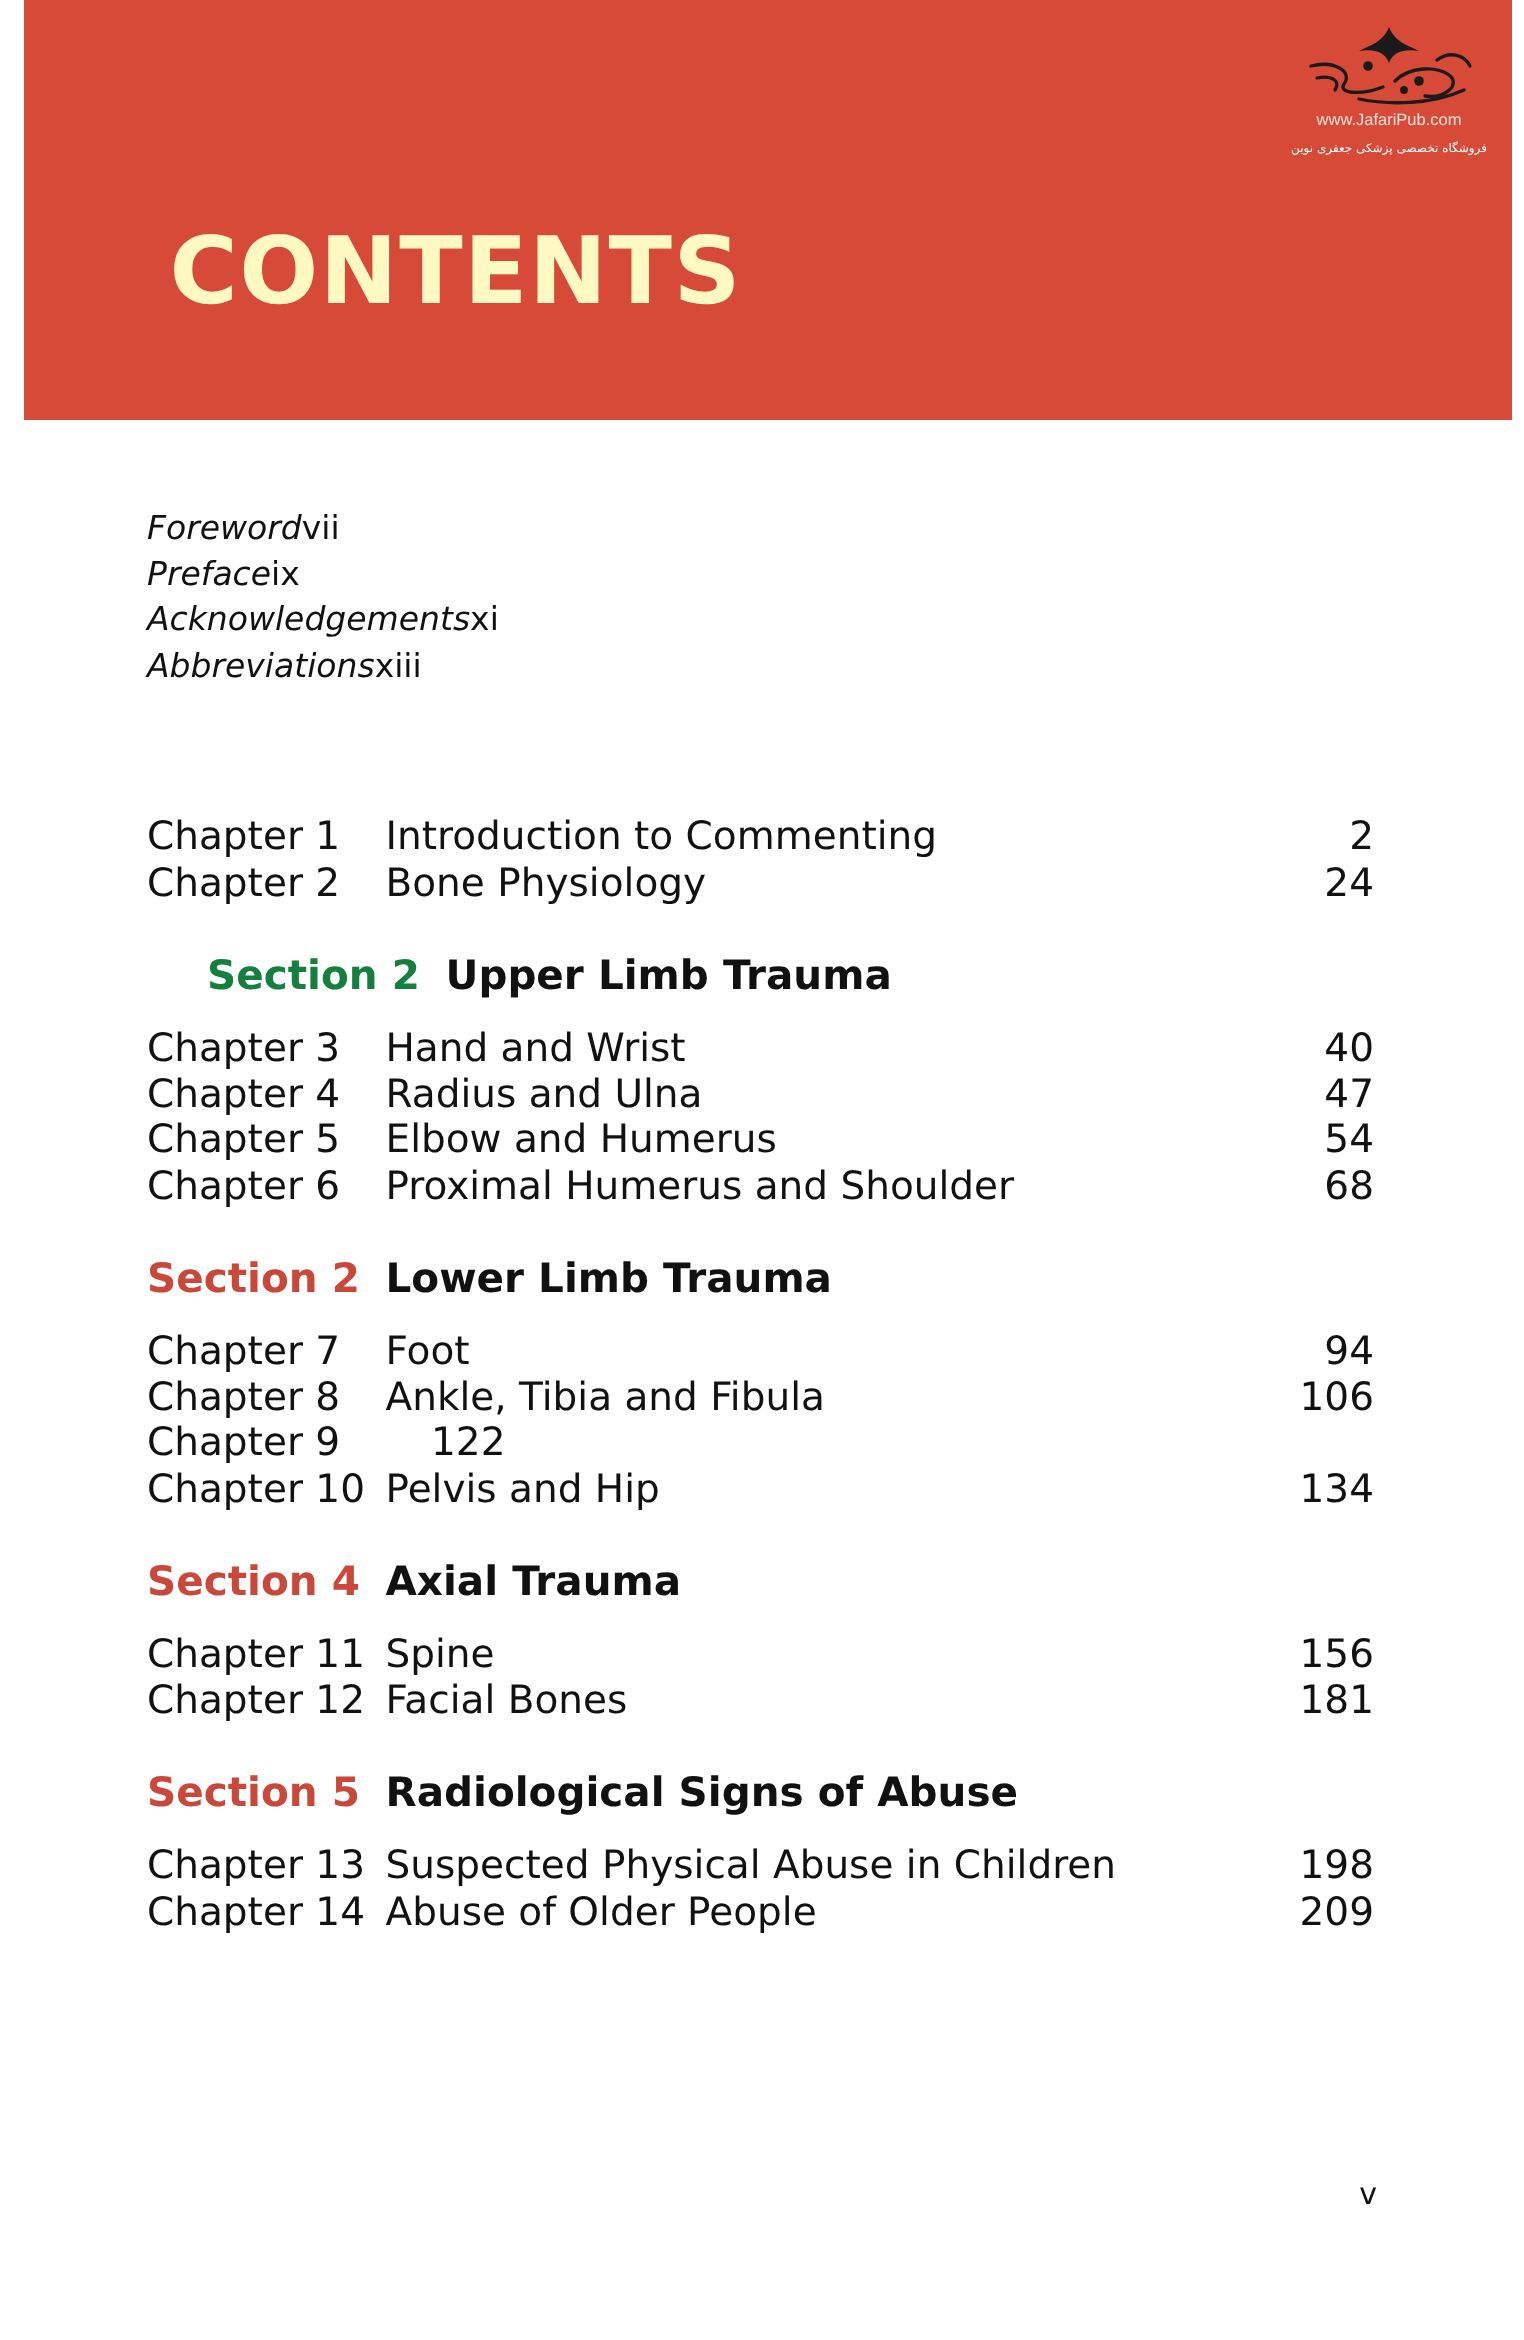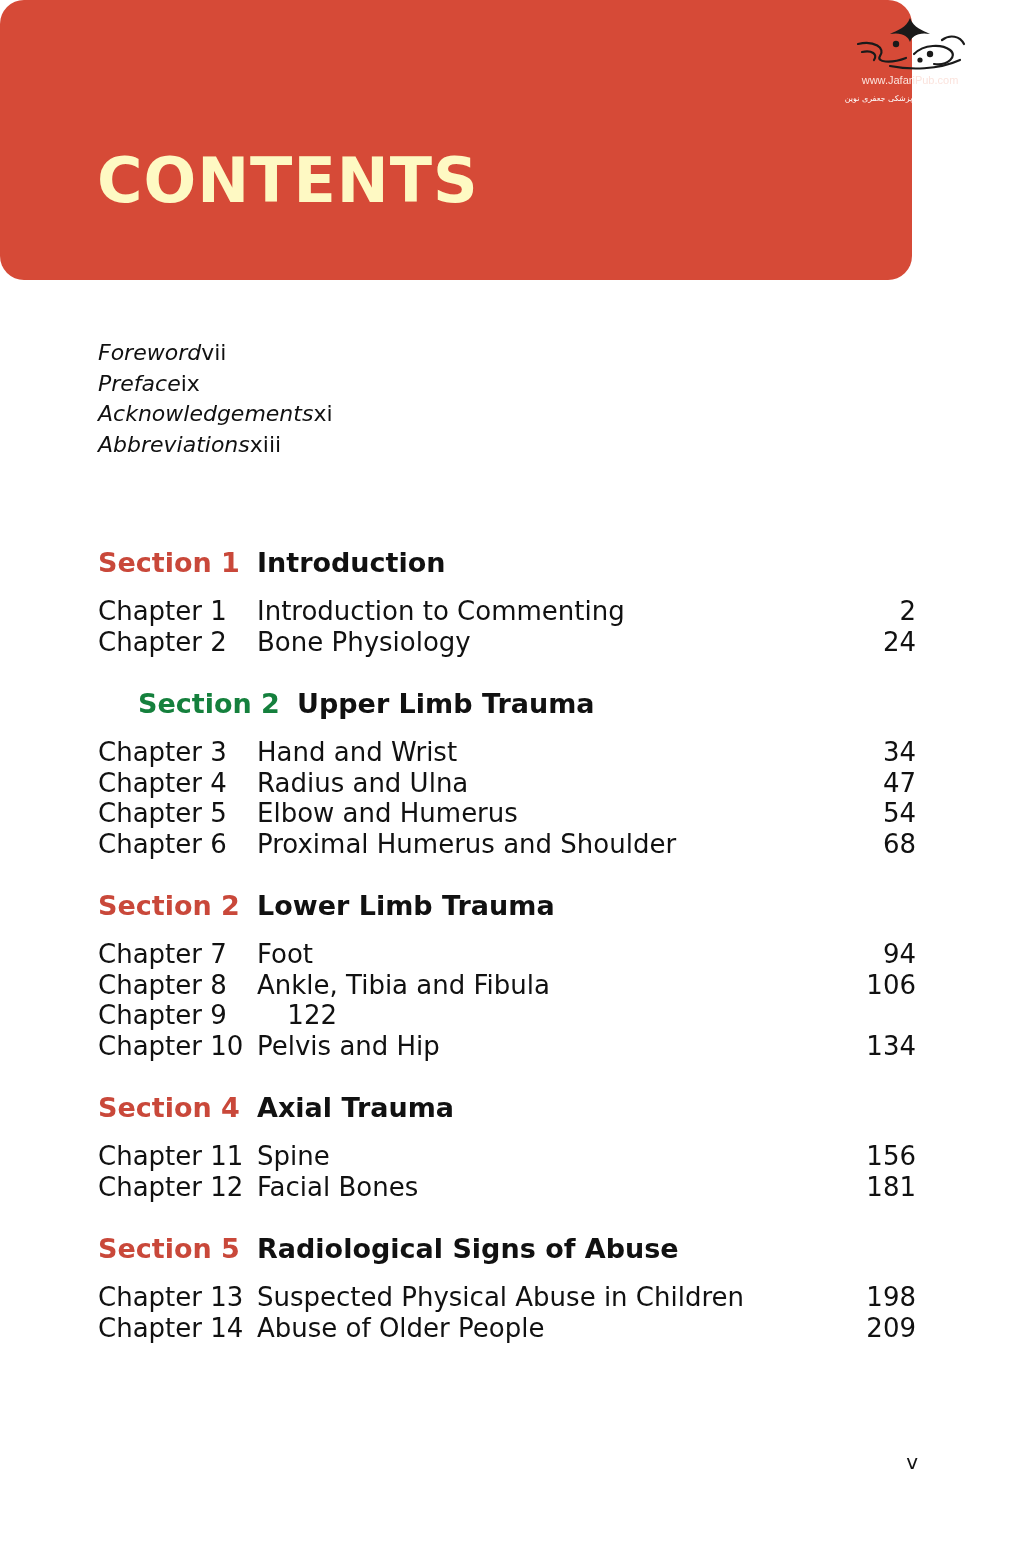--- a/index.html
+++ b/index.html
@@ -10,25 +10,24 @@
     body {
       width: 1016px;
       height: 1560px;
       position: relative;
       overflow: hidden;
       font-family: "DejaVu Sans", sans-serif;
       color: #111111;
     }
     .banner {
       position: absolute;
-      left: 0; top: 0;
-      width: 912px;
+      left: 16px; top: 0;
+      width: 992px;
       height: 280px;
       background: #D64A37;
-      border-radius: 24px;
     }
     .banner-title {
       position: absolute;
       left: 97px;
       top: 150px;
       font-family: "DejaVu Sans", sans-serif;
       font-size: 62px;
       font-weight: bold;
       letter-spacing: 1px;
       color: #fef9c3;
@@ -153,45 +152,41 @@
   </div>
   <div class="fm-row">
     <span class="fm-label">Abbreviations</span>
     <span class="fm-page">xiii</span>
   </div>
 </div>
 
 <div class="sections">
 
   <div class="section">
-    <div class="section-head">
-      <span class="section-label" style="color: rgb(201, 72, 58);">Section 1</span>
-      <span class="section-title">Introduction</span>
-    </div>
     <div class="chapter-row">
       <span class="ch-label">Chapter 1</span>
       <span class="ch-title">Introduction to Commenting</span>
       <span class="ch-page">2</span>
     </div>
     <div class="chapter-row">
       <span class="ch-label">Chapter 2</span>
       <span class="ch-title">Bone Physiology</span>
       <span class="ch-page">24</span>
     </div>
   </div>
 
   <div class="section">
     <div class="section-head">
       <span class="section-label" style="color: #15803d; margin-left: 40px;">Section 2</span>
       <span class="section-title">Upper Limb Trauma</span>
     </div>
     <div class="chapter-row">
       <span class="ch-label">Chapter 3</span>
       <span class="ch-title">Hand and Wrist</span>
-      <span class="ch-page">34</span>
+      <span class="ch-page">40</span>
     </div>
     <div class="chapter-row">
       <span class="ch-label">Chapter 4</span>
       <span class="ch-title">Radius and Ulna</span>
       <span class="ch-page">47</span>
     </div>
     <div class="chapter-row">
       <span class="ch-label">Chapter 5</span>
       <span class="ch-title">Elbow and Humerus</span>
       <span class="ch-page">54</span>

